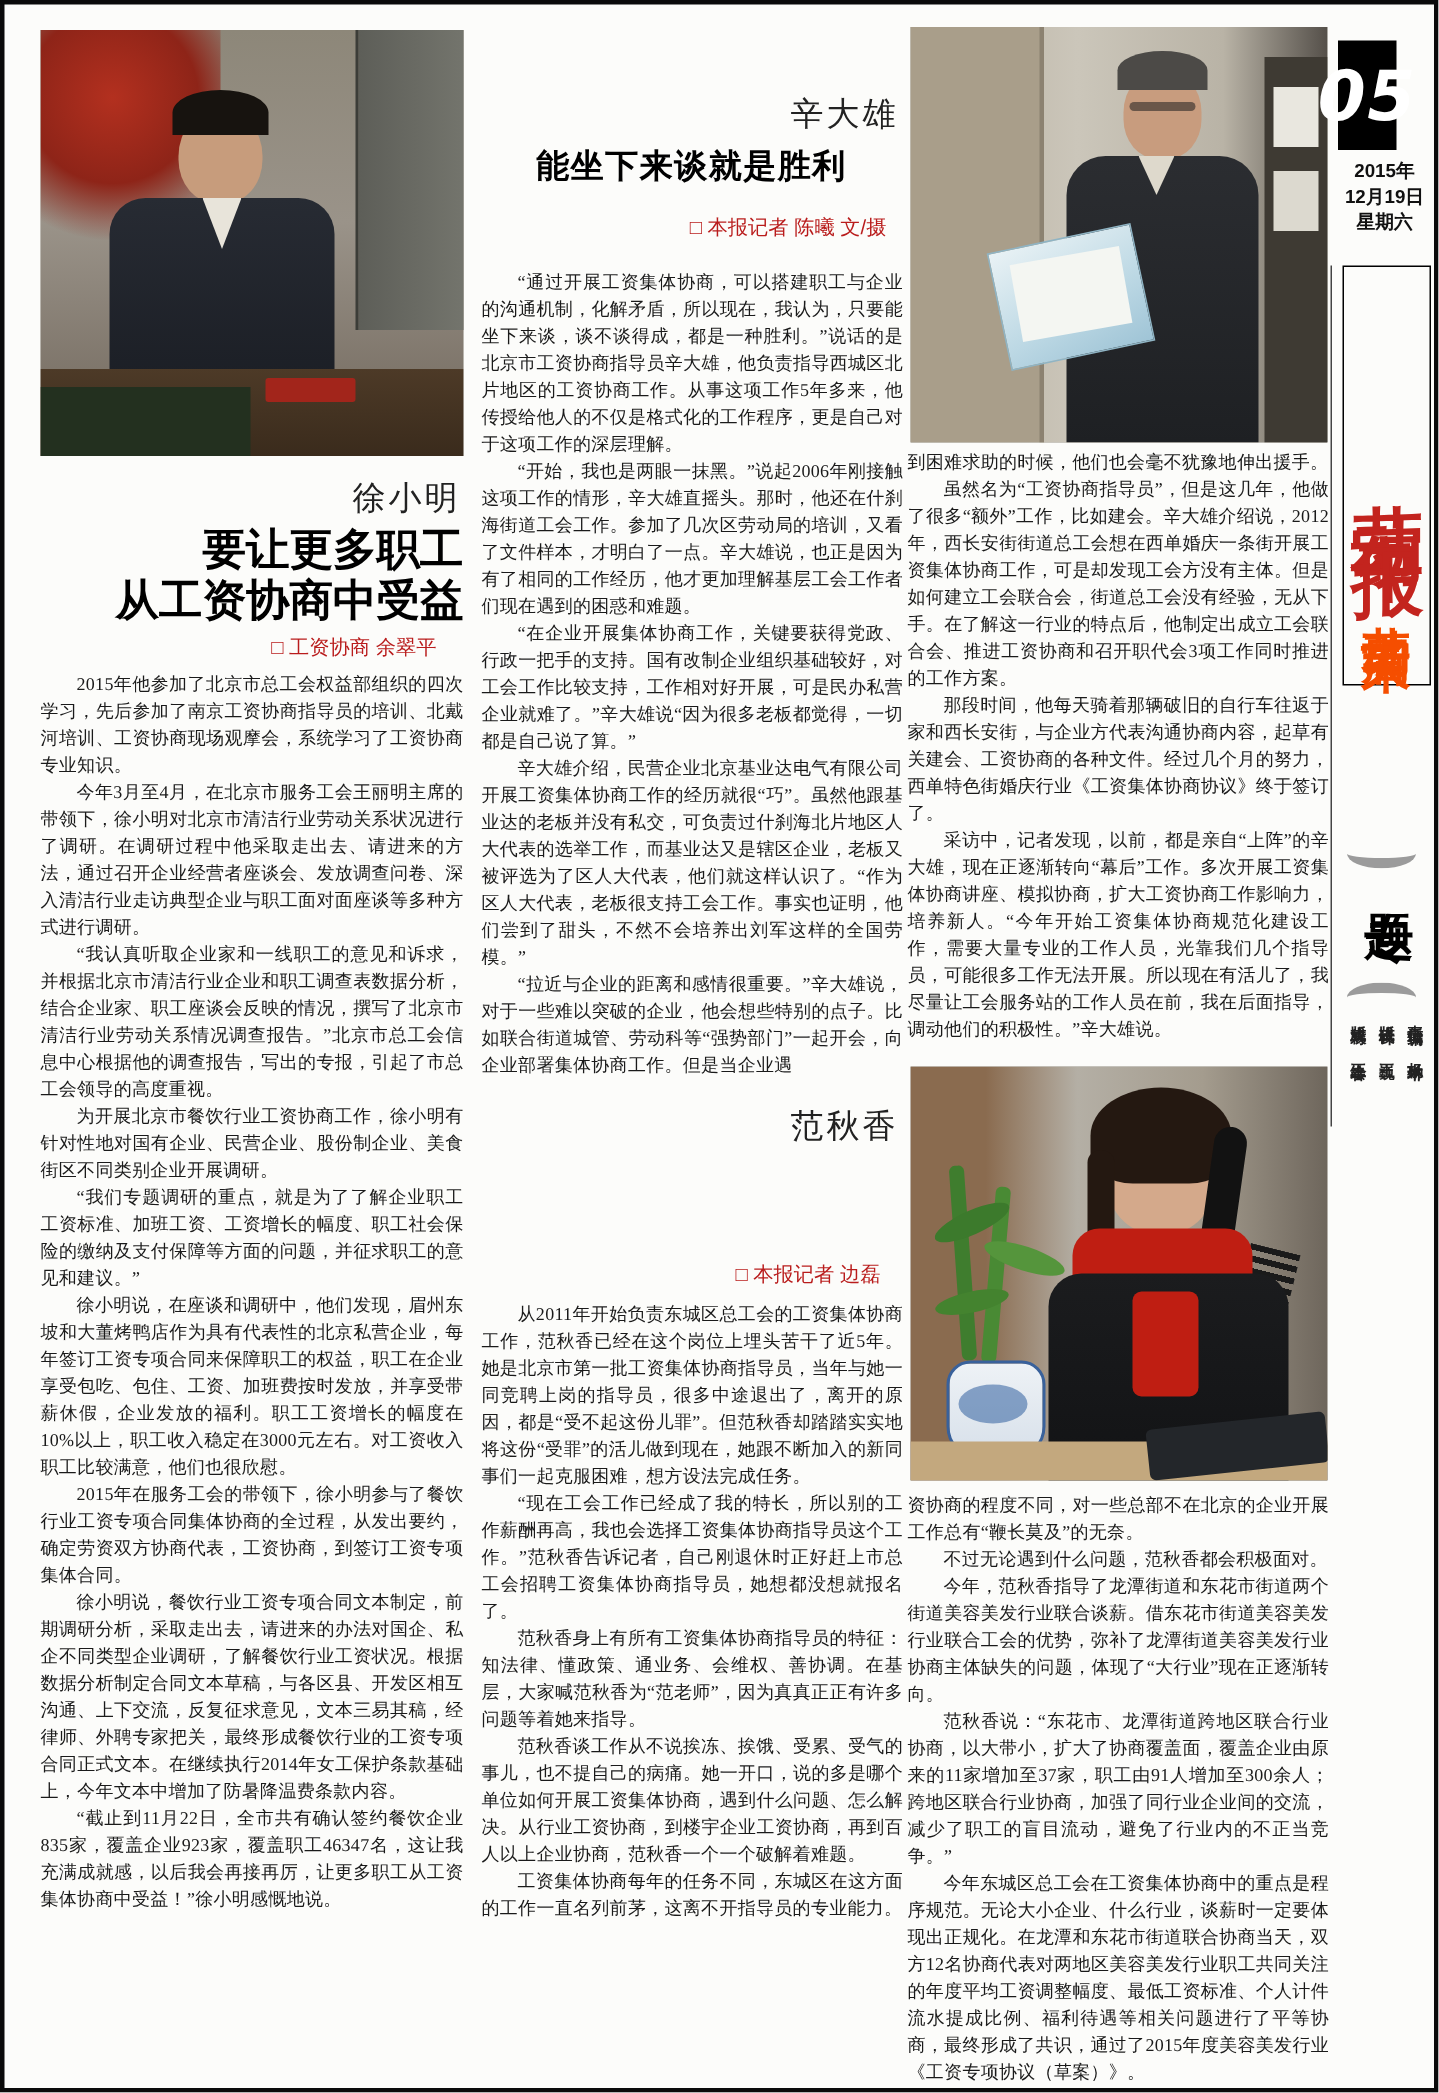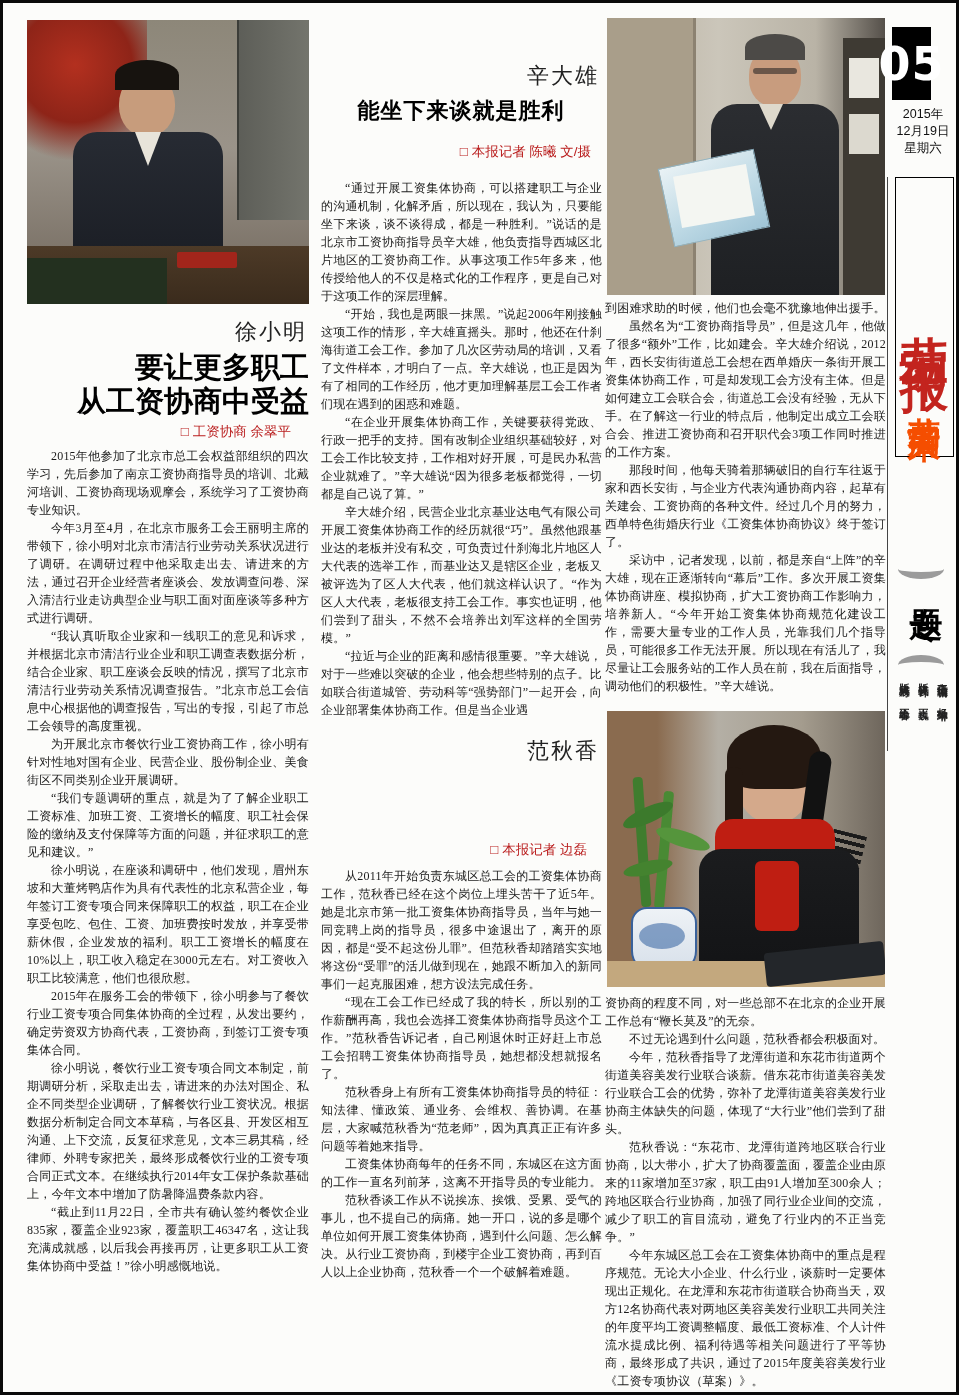--- a/index.html
+++ b/index.html
@@ -17,21 +17,21 @@
           font-size:13.5px; color:#b91c1c;}
   .body-text{font-size:12px; line-height:18px; text-align:justify; text-justify:inter-ideograph;
              letter-spacing:.2px;}
   .body-text p{margin:0; text-indent:2em;}
   .body-text p.cont{text-indent:0;}
   
   .sidebar-rule{width:1px; background:#444;}
   .page-num{background:#000; color:#fff; font-family:"DejaVu Sans","Liberation Sans",sans-serif;
             font-weight:bold; font-size:46px; display:flex; align-items:center; justify-content:center;
             letter-spacing:1px;}
-  .date-block{font-family:"Liberation Sans","DejaVu Sans",sans-serif; font-weight:normal;
+  .date-block{font-family:"Liberation Sans","DejaVu Sans",sans-serif; font-weight:bold;
               font-size:12.5px; line-height:17px; text-align:center; color:#111;}
   .masthead-box{border:1px solid #000; display:flex; align-items:center; justify-content:center;}
   .masthead-text{writing-mode:vertical-rl; text-orientation:upright; color:#c3241e;
                  font-family:"DejaVu Serif","Liberation Serif",serif; font-weight:bold;
                  font-size:48px; letter-spacing:10px; transform:skewY(-2deg);}
   .vert{writing-mode:vertical-rl; text-orientation:upright;}
   .section-title{font-family:"Liberation Sans","DejaVu Sans",sans-serif; font-weight:bold;
                  font-size:33px; color:#f54e00; letter-spacing:3px;}
   .section-sub{font-family:"Liberation Sans","DejaVu Sans",sans-serif; font-weight:bold;
                font-size:33px; color:#000; letter-spacing:2px;}
@@ -114,22 +114,22 @@
       <p>那段时间，他每天骑着那辆破旧的自行车往返于家和西长安街，与企业方代表沟通协商内容，起草有关建会、工资协商的各种文件。经过几个月的努力，西单特色街婚庆行业《工资集体协商协议》终于签订了。</p>
       <p>采访中，记者发现，以前，都是亲自“上阵”的辛大雄，现在正逐渐转向“幕后”工作。多次开展工资集体协商讲座、模拟协商，扩大工资协商工作影响力，培养新人。“今年开始工资集体协商规范化建设工作，需要大量专业的工作人员，光靠我们几个指导员，可能很多工作无法开展。所以现在有活儿了，我尽量让工会服务站的工作人员在前，我在后面指导，调动他们的积极性。”辛大雄说。</p>
     </div>
 
   <div class="abs kicker" style="left:318px;top:733px;width:278px;">范秋香</div>
   <div class="abs byline" style="left:318px;top:838px;width:266px;text-align:right;">□ 本报记者 边磊</div>
   <div class="abs body-text" style="left:318px;top:864px;width:281px;">
       <p>从2011年开始负责东城区总工会的工资集体协商工作，范秋香已经在这个岗位上埋头苦干了近5年。她是北京市第一批工资集体协商指导员，当年与她一同竞聘上岗的指导员，很多中途退出了，离开的原因，都是“受不起这份儿罪”。但范秋香却踏踏实实地将这份“受罪”的活儿做到现在，她跟不断加入的新同事们一起克服困难，想方设法完成任务。</p>
       <p>“现在工会工作已经成了我的特长，所以别的工作薪酬再高，我也会选择工资集体协商指导员这个工作。”范秋香告诉记者，自己刚退休时正好赶上市总工会招聘工资集体协商指导员，她想都没想就报名了。</p>
       <p>范秋香身上有所有工资集体协商指导员的特征：知法律、懂政策、通业务、会维权、善协调。在基层，大家喊范秋香为“范老师”，因为真真正正有许多问题等着她来指导。</p>
+      <p>范秋香谈工作从不说挨冻、挨饿、受累、受气的事儿，也不提自己的病痛。她一开口，说的多是哪个单位如何开展工资集体协商，遇到什么问题、怎么解决。从行业工资协商，到楼宇企业工资协商，再到百人以上企业协商，范秋香一个一个破解着难题。</p>
       <p>工资集体协商每年的任务不同，东城区在这方面的工作一直名列前茅，这离不开指导员的专业能力。</p>
-      <p>范秋香谈工作从不说挨冻、挨饿、受累、受气的事儿，也不提自己的病痛。她一开口，说的多是哪个单位如何开展工资集体协商，遇到什么问题、怎么解决。从行业工资协商，到楼宇企业工资协商，再到百人以上企业协商，范秋香一个一个破解着难题。</p>
     </div>
 
   <div class="abs photo" style="left:604px;top:708px;width:278px;height:276px;">
     <div class="abs" style="left:0;top:0;width:278px;height:276px;background:linear-gradient(90deg,#8a6b4f 0%,#8a6b4f 18%,#b4afa5 40%,#a49c8e 70%,#6e665c 100%);"></div>
     <div class="abs" style="left:130px;top:30px;width:74px;height:82px;border-radius:50% 50% 46% 46%;background:#d4a98b;"></div>
     <div class="abs" style="left:120px;top:14px;width:94px;height:64px;border-radius:50% 50% 30% 30%;background:#241811;"></div>
     <div class="abs" style="left:118px;top:56px;width:18px;height:66px;border-radius:8px;background:#241811;"></div>
     <div class="abs" style="left:198px;top:40px;width:22px;height:84px;border-radius:11px;background:#121212;transform:rotate(8deg);"></div>
     <div class="abs" style="left:212px;top:120px;width:34px;height:120px;background:repeating-linear-gradient(180deg,#1a1a1a 0 4px,rgba(0,0,0,0) 4px 8px);transform:rotate(14deg);"></div>
     <div class="abs" style="left:108px;top:108px;width:120px;height:44px;border-radius:18px 18px 0 0;background:#bf1e12;"></div>
@@ -142,28 +142,28 @@
     <div class="abs" style="left:16px;top:150px;width:50px;height:14px;border-radius:50%;background:#44832f;transform:rotate(-12deg);"></div>
     <div class="abs" style="left:24px;top:196px;width:62px;height:62px;border-radius:16px 16px 22px 22px;background:linear-gradient(180deg,#eef2f6,#d7e0ea);border:2px solid #39619b;"></div>
     <div class="abs" style="left:32px;top:212px;width:46px;height:26px;border-radius:50%;background:rgba(47,94,158,.55);"></div>
     <div class="abs" style="left:0;top:250px;width:278px;height:26px;background:#c3a87e;"></div>
     <div class="abs" style="left:158px;top:236px;width:120px;height:34px;background:#23262a;transform:rotate(-6deg);border-radius:4px;"></div>
   </div>
 
   <div class="abs body-text" style="left:602px;top:991px;width:281px;">
       <p class="cont">资协商的程度不同，对一些总部不在北京的企业开展工作总有“鞭长莫及”的无奈。</p>
       <p>不过无论遇到什么问题，范秋香都会积极面对。</p>
-      <p>今年，范秋香指导了龙潭街道和东花市街道两个街道美容美发行业联合谈薪。借东花市街道美容美发行业联合工会的优势，弥补了龙潭街道美容美发行业协商主体缺失的问题，体现了“大行业”他们尝到了甜头。</p>
+      <p>今年，范秋香指导了龙潭街道和东花市街道两个街道美容美发行业联合谈薪。借东花市街道美容美发行业联合工会的优势，弥补了龙潭街道美容美发行业协商主体缺失的问题，体现了“大行业”现在正逐渐转向。</p>
       <p>范秋香说：“东花市、龙潭街道跨地区联合行业协商，以大带小，扩大了协商覆盖面，覆盖企业由原来的11家增加至37家，职工由91人增加至300余人；跨地区联合行业协商，加强了同行业企业间的交流，减少了职工的盲目流动，避免了行业内的不正当竞争。”</p>
       <p>今年东城区总工会在工资集体协商中的重点是程序规范。无论大小企业、什么行业，谈薪时一定要体现出正规化。在龙潭和东花市街道联合协商当天，双方12名协商代表对两地区美容美发行业职工共同关注的年度平均工资调整幅度、最低工资标准、个人计件流水提成比例、福利待遇等相关问题进行了平等协商，最终形成了共识，通过了2015年度美容美发行业《工资专项协议（草案）》。</p>
     </div>
 
   <div class="abs sidebar-rule" style="left:884px;top:174px;height:574px;"></div>
 
-  <div class="abs page-num" style="left:889px;top:24px;width:39px;height:73px;">05</div>
+  <div class="abs page-num" style="left:889px;top:24px;width:39px;height:73px;font-style:italic;">05</div>
 
   <div class="abs date-block" style="left:884px;top:103px;width:72px;">
     <div>2015年</div>
     <div>12月19日</div>
     <div>星期六</div>
   </div>
 
   <div class="abs masthead-box" style="left:892px;top:174px;width:57px;height:278px;">
     <div class="masthead-text">劳动午报</div>
   </div>

